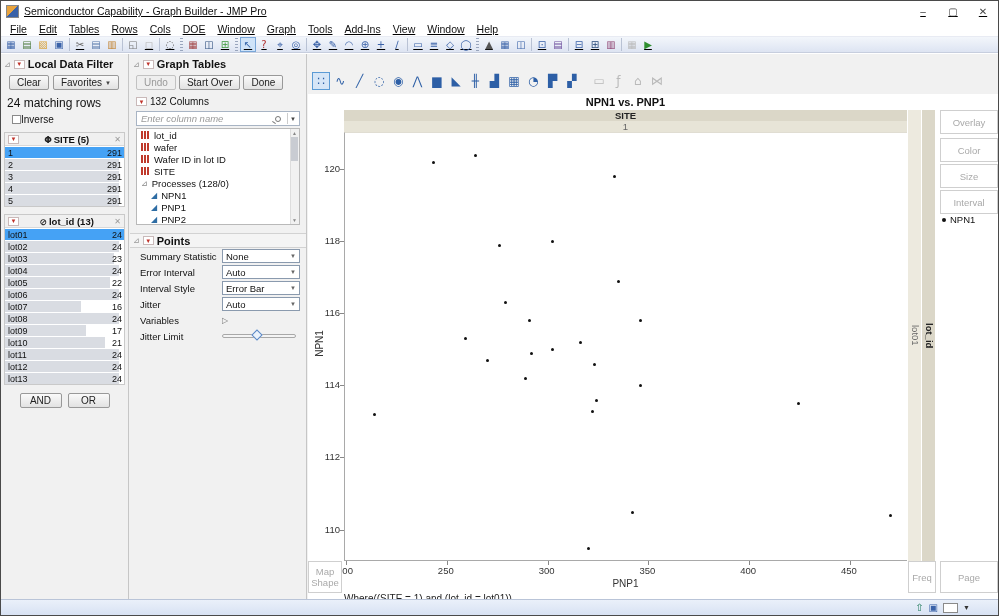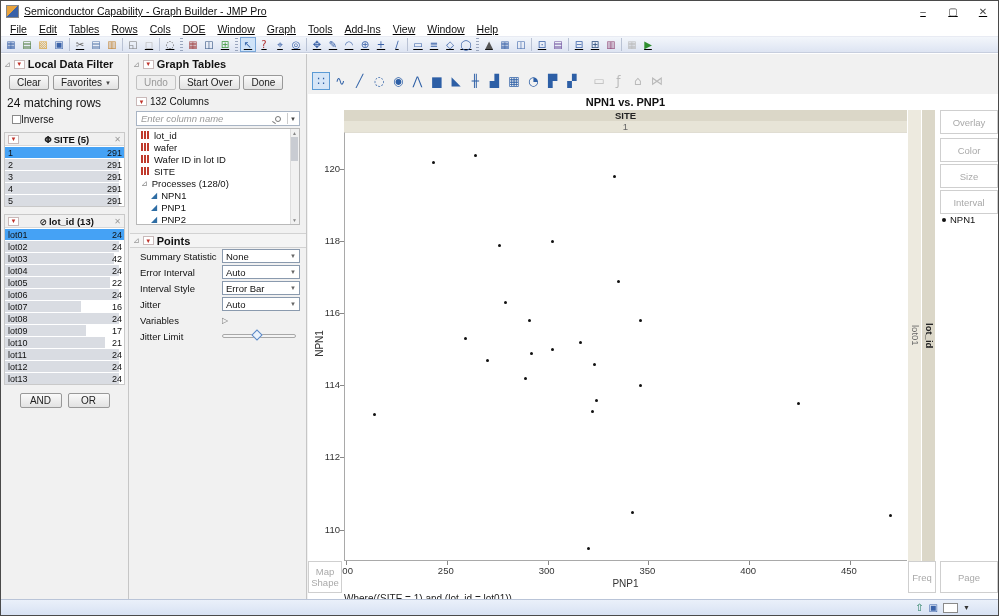--- a/index.html
+++ b/index.html
@@ -279,21 +279,21 @@
               <span class="cnt">24</span>
             </div>
             <div class="f-row">
               <div class="bar" style="width: 96%;"></div>
               <span class="lab">lot02</span>
               <span class="cnt">24</span>
             </div>
             <div class="f-row">
               <div class="bar" style="width: 91.968%;"></div>
               <span class="lab">lot03</span>
-              <span class="cnt">42</span>
+              <span class="cnt">23</span>
             </div>
             <div class="f-row">
               <div class="bar" style="width: 96%;"></div>
               <span class="lab">lot04</span>
               <span class="cnt">24</span>
             </div>
             <div class="f-row">
               <div class="bar" style="width: 88.032%;"></div>
               <span class="lab">lot05</span>
               <span class="cnt">22</span>

